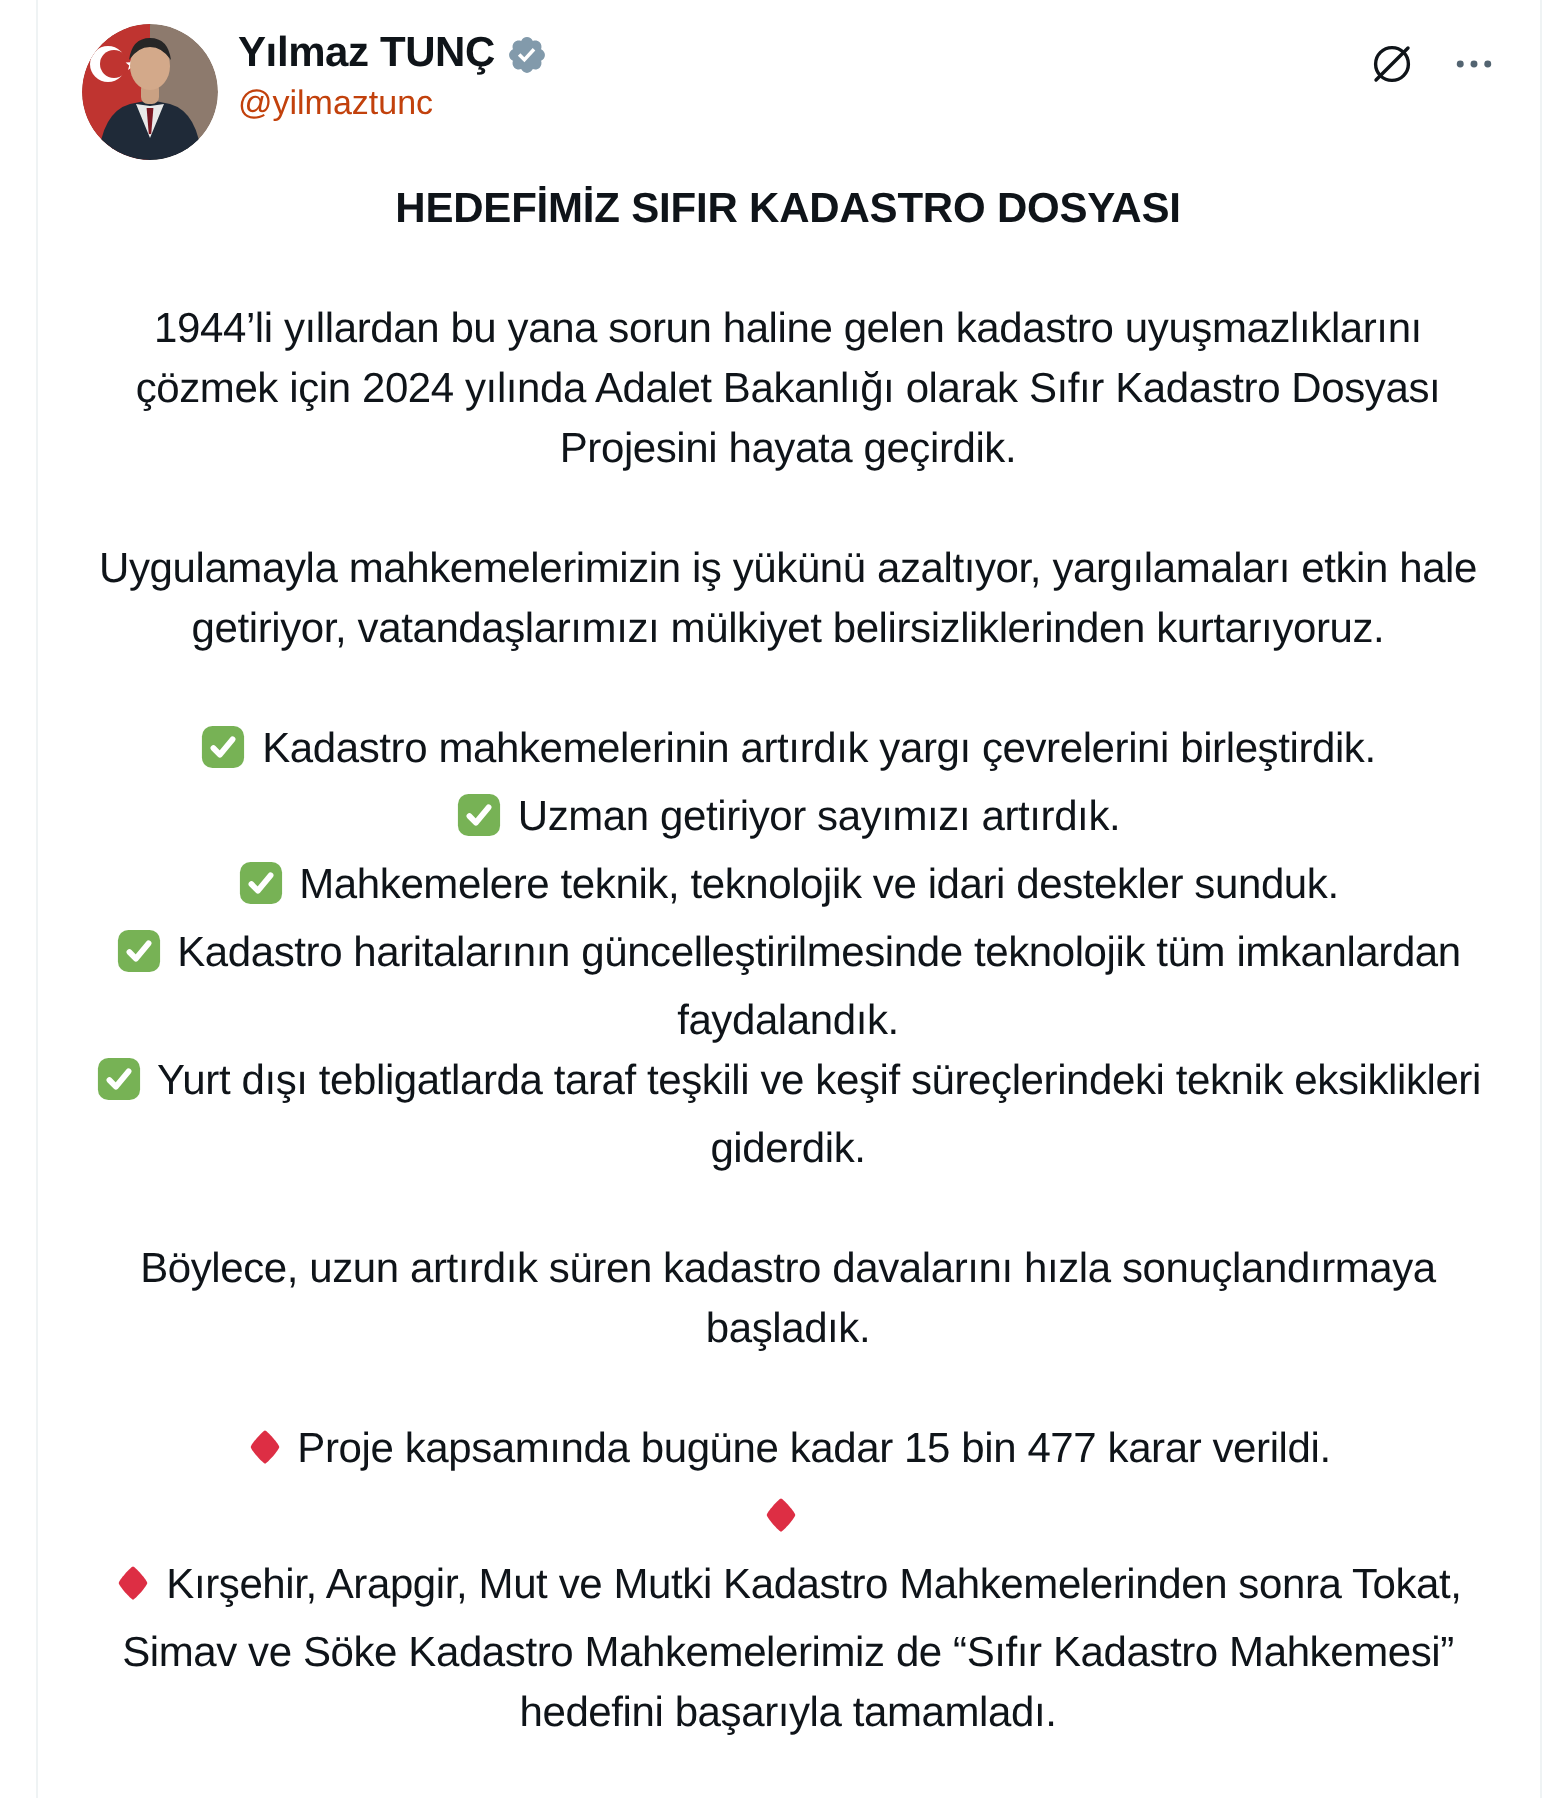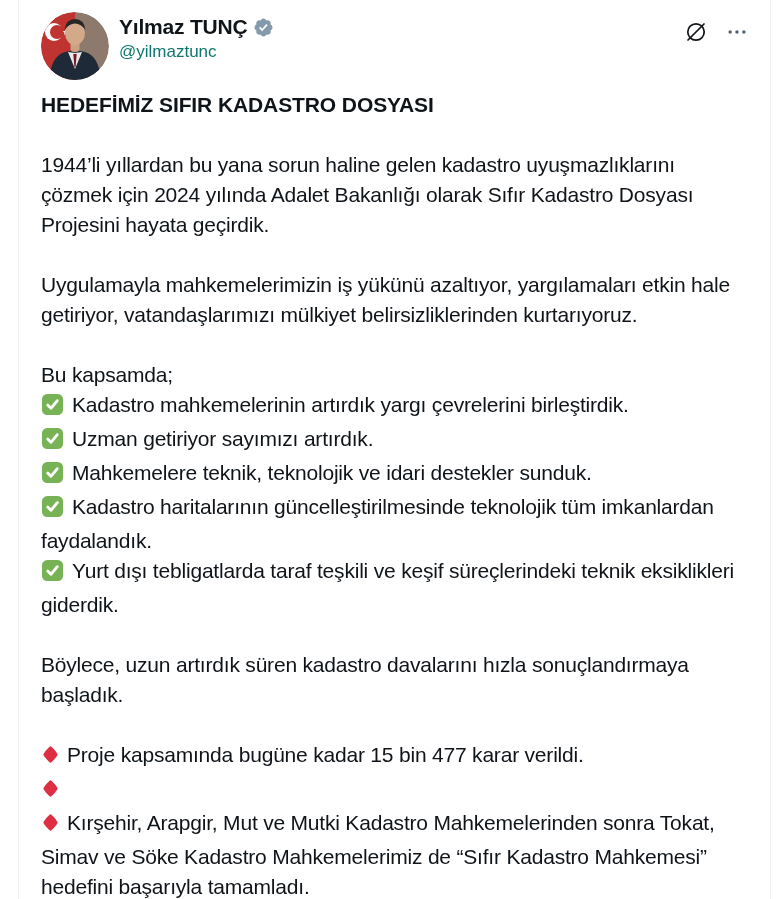--- a/index.html
+++ b/index.html
@@ -8,26 +8,26 @@
   .column { position:absolute; left:18px; top:0; width:753px; min-height:899px;
             border-left:1px solid #eff3f4; border-right:1px solid #eff3f4;
             background:#fff; padding:12px 22px 0 22px; }
   .tweet-header { display:flex; align-items:flex-start; }
   .avatar { width:68px; height:68px; border-radius:50%; overflow:hidden; flex:0 0 68px;
             cursor:pointer; }
   .id-block { margin-left:10px; padding-top:3px; }
   .name-row { display:flex; align-items:flex-start; gap:5px; }
   .name { font-size:21px; font-weight:700; color:#0f1419; letter-spacing:-0.2px; cursor:pointer; }
   .badge { display:inline-flex; margin-top:2px; }
-  .handle { font-size:17px; color:#0f766e; margin-top:3px; cursor:pointer; }
+  .handle { font-size:17px; color:#c2410c; margin-top:3px; cursor:pointer; }
   .hdr-actions { margin-left:auto; display:flex; align-items:center; gap:18px; padding-top:8px; }
   .hdr-actions > span { cursor:pointer; display:inline-flex; }
   .tweet-body { margin-top:10px; font-size:21px; line-height:30px; color:#0f1419;
                 letter-spacing:-0.2px; width:706px; }
-  .block { margin-top:0; }
+  .block { margin-top:0;text-align:center; }
   .block + .block { margin-top:30px; }
   .title { font-size:21px; font-weight:700; letter-spacing:-0.1px; }
   .item { }
   .chk-icon { display:inline-block; vertical-align:-4px; margin-right:8px; }
   .dia-icon { display:inline-block; vertical-align:-4px; margin-right:7px; }
 </style>
 </head>
 <body>
 
 <div class="column">
@@ -88,21 +88,20 @@
 
     <div class="tweet-body">
 
       <div class="block title">HEDEFİMİZ SIFIR KADASTRO DOSYASI</div>
 
       <p class="block">1944’li yıllardan bu yana sorun haline gelen kadastro uyuşmazlıklarını çözmek için 2024 yılında Adalet Bakanlığı olarak Sıfır Kadastro Dosyası Projesini hayata geçirdik.</p>
 
       <p class="block">Uygulamayla mahkemelerimizin iş yükünü azaltıyor, yargılamaları etkin hale getiriyor, vatandaşlarımızı mülkiyet belirsizliklerinden kurtarıyoruz.</p>
 
       <div class="block">
-        <div>Bu kapsamda;</div>
 
         <div class="item"><span class="chk-icon"><svg viewBox="0 0 24 24" width="23" height="23">
                 <rect x="1" y="1" width="22" height="22" rx="5.5" fill="#77B255"></rect>
                 <path d="M7 12.6l3.4 3.4 6.6-8" stroke="#ffffff" stroke-width="3" fill="none" stroke-linecap="round" stroke-linejoin="round"></path>
               </svg></span><span>Kadastro mahkemelerinin artırdık yargı çevrelerini birleştirdik.</span></div>
 
         <div class="item"><span class="chk-icon"><svg viewBox="0 0 24 24" width="23" height="23">
                 <rect x="1" y="1" width="22" height="22" rx="5.5" fill="#77B255"></rect>
                 <path d="M7 12.6l3.4 3.4 6.6-8" stroke="#ffffff" stroke-width="3" fill="none" stroke-linecap="round" stroke-linejoin="round"></path>
               </svg></span><span>Uzman getiriyor sayımızı artırdık.</span></div>

